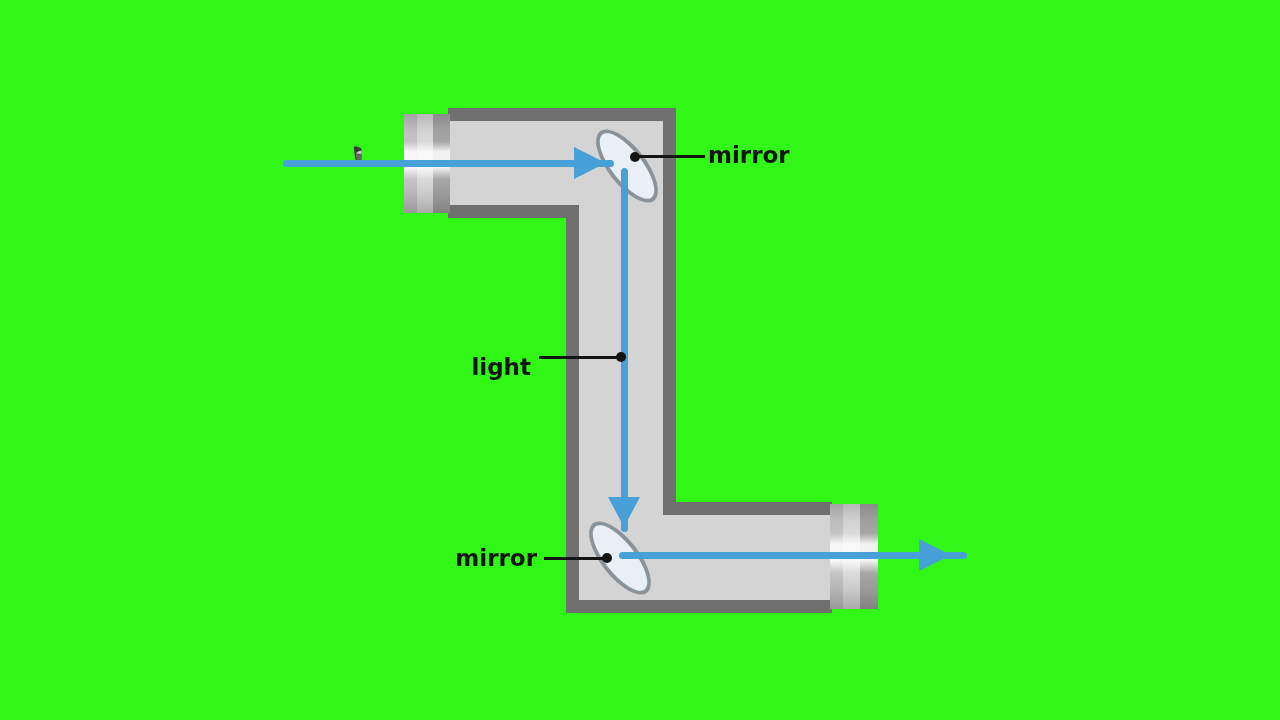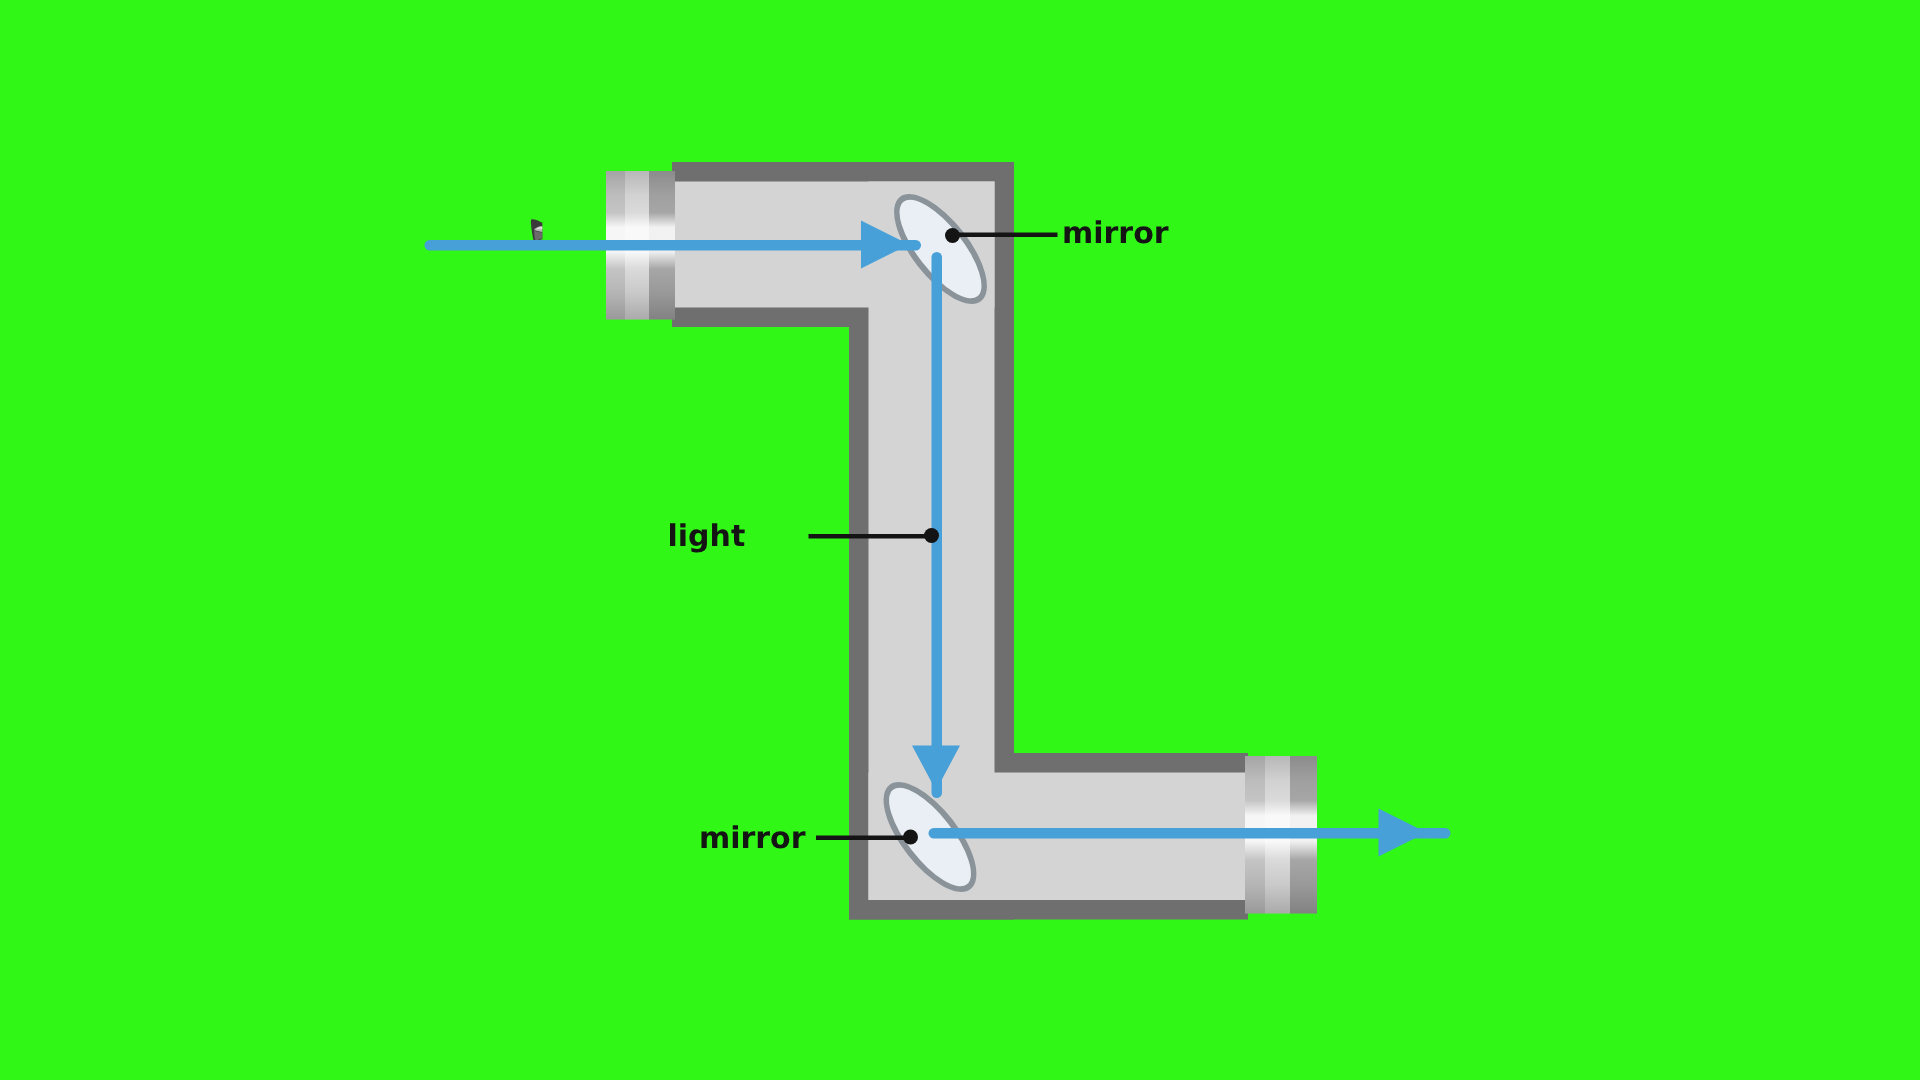--- a/index.html
+++ b/index.html
@@ -68,28 +68,28 @@
   .head-2{left:608px;top:497px;}
   .head-3{left:919px;top:539px;}
   
   .leader{background:var(--label-text,#141414);height:3px;}
   .leader-dot{
     width:10px;height:10px;border-radius:50%;
     background:var(--label-text,#141414);
   }
   .label-text{
     color:var(--label-text,#141414);
-    font-size:20px;font-weight:700;line-height:22px;white-space:nowrap;
+    font-size:23px;font-weight:700;line-height:22px;white-space:nowrap;
   }
   .lbl-mirror-top-line{left:635px;top:155px;width:70px;}
   .lbl-mirror-top-dot {left:630px;top:152px;}
   .lbl-mirror-top-text{left:708px;top:144px;}
   .lbl-light-line{left:539px;top:356px;width:80px;}
   .lbl-light-dot {left:616px;top:352px;}
-  .lbl-light-text{left:445px;top:346px;width:86px;}
+  .lbl-light-text{left:445px;top:356px;width:86px;text-align:right;}
   .lbl-mirror-bot-line{left:544px;top:557px;width:62px;}
   .lbl-mirror-bot-dot {left:602px;top:553px;}
   .lbl-mirror-bot-text{left:450px;top:547px;width:87px;text-align:right;}
 </style>
 </head>
 <body>
 
 <div class="stage">
 
   <div class="abs tube-wall wall-top"></div>

